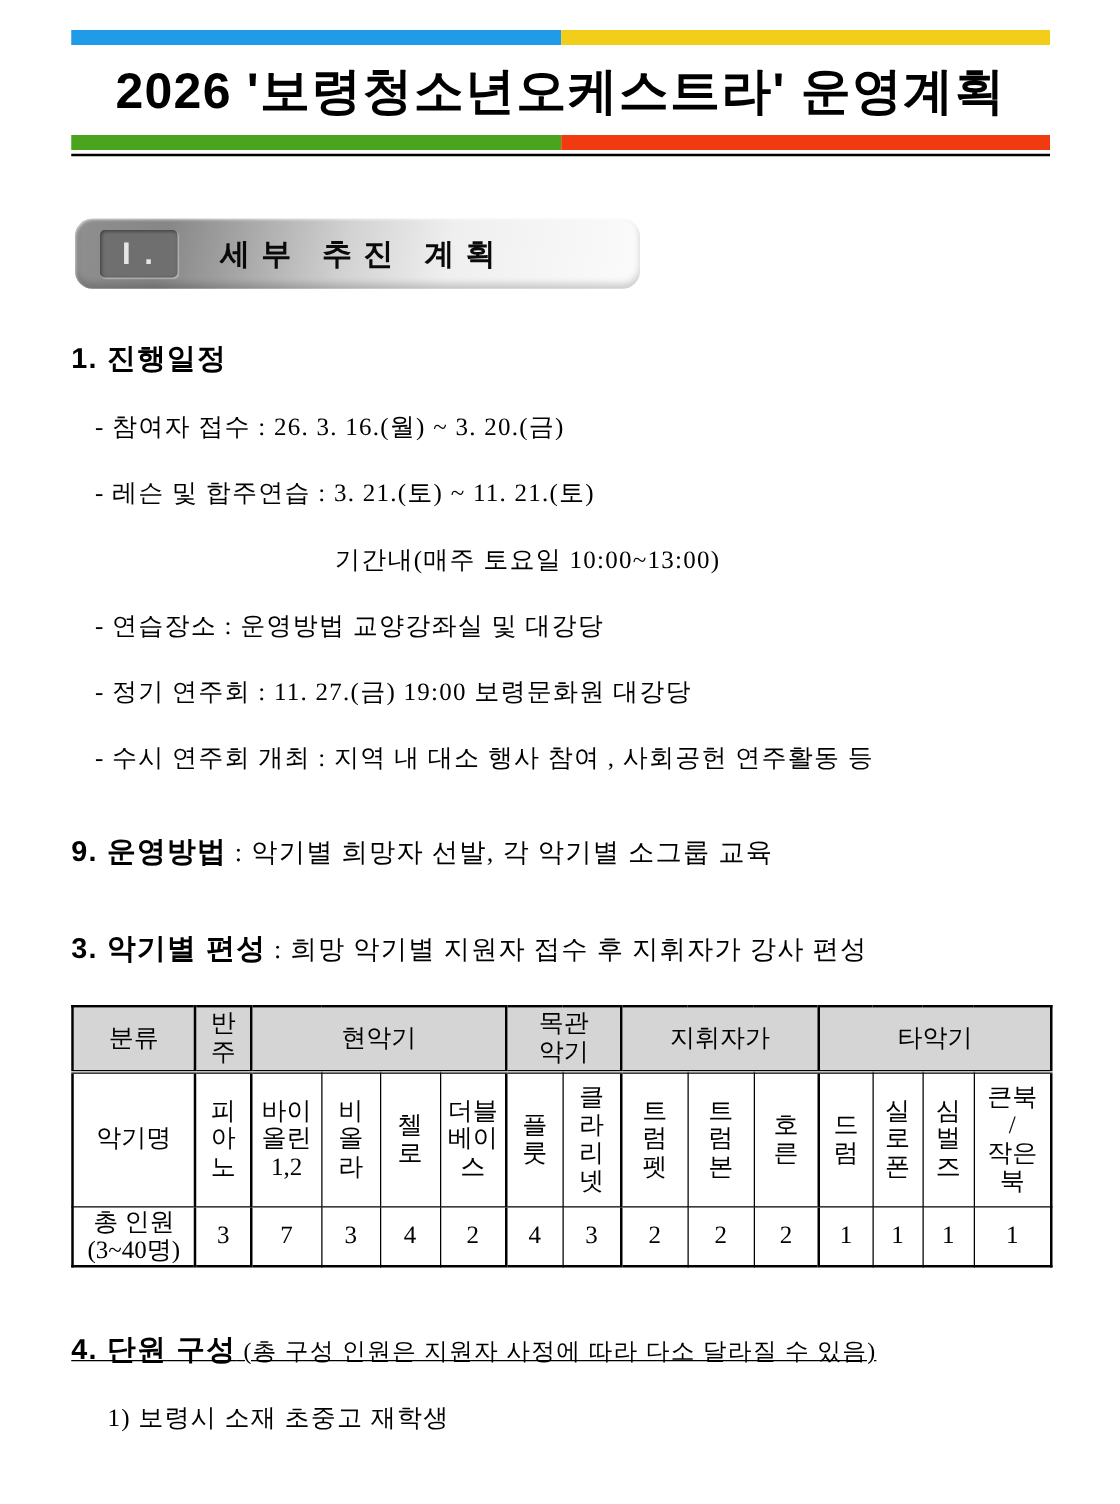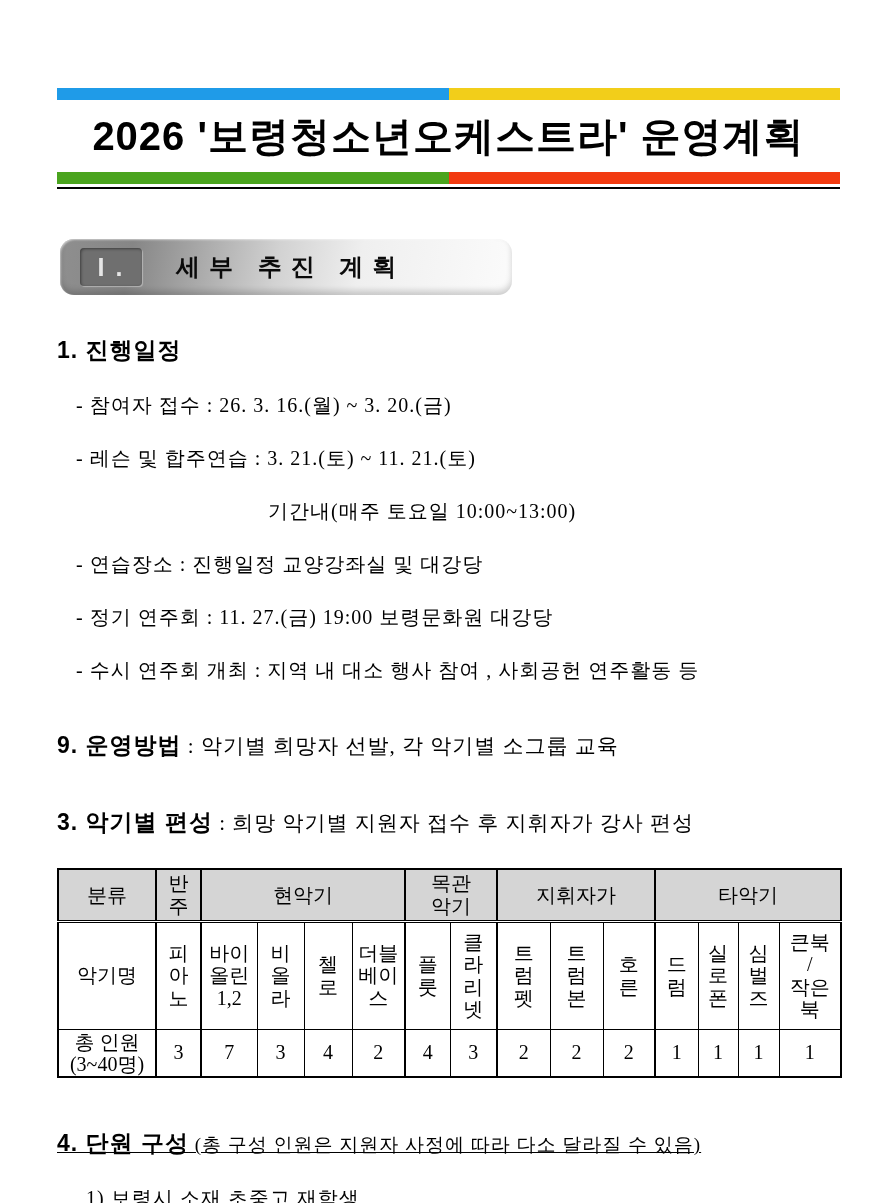--- a/index.html
+++ b/index.html
@@ -5,21 +5,21 @@
   * { margin:0; padding:0; box-sizing:border-box; }
   html,body { background:#ffffff; }
   body {
     width:896px; height:1203px; overflow:hidden;
     font-family:"Liberation Serif","DejaVu Serif",serif;
     color:#000;
   }
   .page { width:896px; height:1203px; position:relative; }
 
   
-  .banner { padding:44px 56px 0 57px;margin-top:44px; }
+  .banner { padding:24px 56px 0 57px; }
   .bar { display:flex; height:12px; }
   .bar .half { flex:1 1 50%; height:100%; }
   .doc-title {
     text-align:center; font-family:"Liberation Sans","DejaVu Sans",sans-serif;
     font-weight:bold; font-size:40px; letter-spacing:1px; padding:9px 0 8px 0;
     white-space:nowrap;
   }
   .thin-rule { border-top:2px solid #000; margin-top:3px; }
 
   
@@ -97,21 +97,21 @@
 
   <div class="badge">
     <span class="badge-num">I .</span>
     <span class="badge-title">세부 추진 계획</span>
   </div>
 
   <div class="sec1-heading h-num">1. 진행일정</div>
   <div class="sched">- 참여자 접수 : 26. 3. 16.(월) ~ 3. 20.(금)</div>
   <div class="sched">- 레슨 및 합주연습 : 3. 21.(토) ~ 11. 21.(토)</div>
   <div class="sched indent">기간내(매주 토요일 10:00~13:00)</div>
-  <div class="sched">- 연습장소 : 진행일정 교양강좌실 및 대강당</div>
+  <div class="sched">- 연습장소 : 운영방법 교양강좌실 및 대강당</div>
   <div class="sched">- 정기 연주회 : 11. 27.(금) 19:00 보령문화원 대강당</div>
   <div class="sched">- 수시 연주회 개최 : 지역 내 대소 행사 참여 , 사회공헌 연주활동 등</div>
 
   <div class="inline-sec">
     <span class="h-num">9. 운영방법</span><span class="desc"> : 악기별 희망자 선발, 각 악기별 소그룹 교육</span>
   </div>
 
   <div class="inline-sec">
     <span class="h-num">3. 악기별 편성</span><span class="desc"> : 희망 악기별 지원자 접수 후 지휘자가 강사 편성</span>
   </div>

